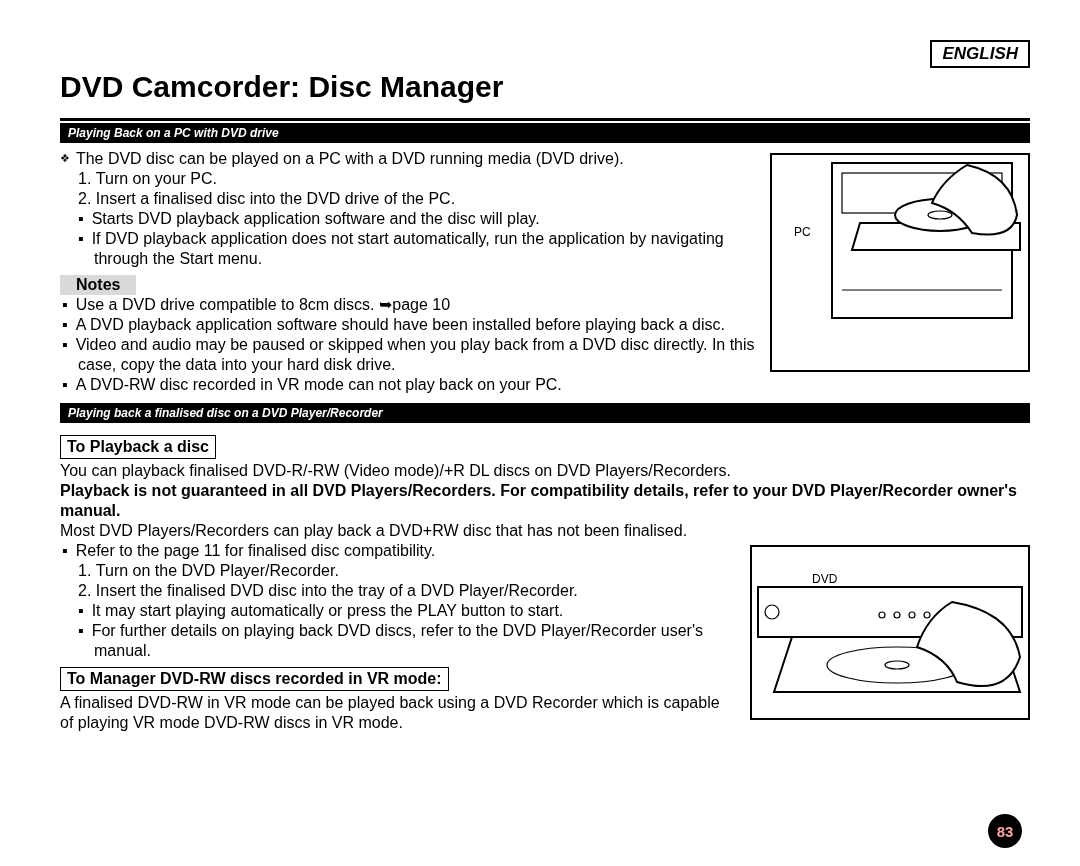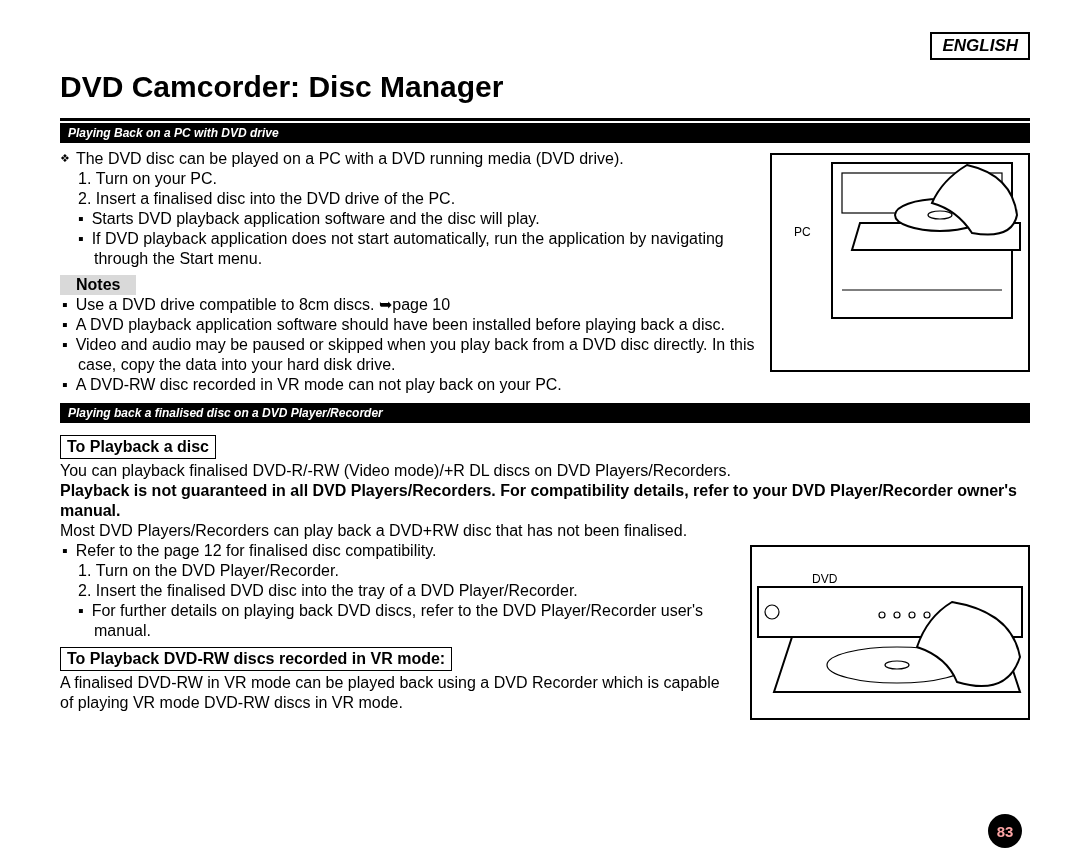--- a/index.html
+++ b/index.html
@@ -11,21 +11,21 @@
     overflow: hidden;
     color: #000;
   }
   .page {
     padding: 40px 50px 20px 60px;
     position: relative;
     height: 100%;
   }
   .lang-tag {
     position: absolute;
-    top: 32px;
+    top: 40px;
     right: 50px;
     border: 2px solid #000;
     padding: 2px 10px;
     font-weight: bold;
     font-size: 17px;
     font-style: italic;
   }
   .title {
     font-size: 30px;
     font-weight: bold;
@@ -176,29 +176,30 @@
           <circle cx="190" cy="68" r="3" class="thin"></circle>
           <circle cx="205" cy="68" r="3" class="thin"></circle>
         <path d="M 40 90 L 250 90 L 268 145 L 22 145 Z" class="fillw"></path>
         <ellipse cx="145" cy="118" rx="70" ry="18" class="thin"></ellipse>
         <ellipse cx="145" cy="118" rx="12" ry="4" class="thin"></ellipse>
         <path d="M 200 55 Q 260 65 268 110 Q 255 150 205 135 Q 195 110 165 100 Q 175 70 200 55 Z" class="fillw"></path>
       </svg>
     </div>
 
     <ul class="square" style="padding-left:18px;">
-      <li>Refer to the page 12 for finalised disc compatibility.</li>
+      <li>Refer to the page 11 for finalised disc compatibility.</li>
     </ul>
     <ol class="numlist" start="1">
       <li>Turn on the DVD Player/Recorder.</li>
       <li>Insert the finalised DVD disc into the tray of a DVD Player/Recorder.</li>
     </ol>
     <ul class="square">
+      <li>It may start playing automatically or press the PLAY button to start.</li>
       <li>For further details on playing back DVD discs, refer to the DVD Player/Recorder user's manual.</li>
     </ul>
 
-    <div class="sub-box">To Playback DVD-RW discs recorded in VR mode:</div>
+    <div class="sub-box">To Manager DVD-RW discs recorded in VR mode:</div>
     <div>A finalised DVD-RW in VR mode can be played back using a DVD Recorder which is capable of playing VR mode DVD-RW discs in VR mode.</div>
     <div class="clear"></div>
   </div>
 
   <div class="page-num">83</div>
 </div>
 
 </body></html>

